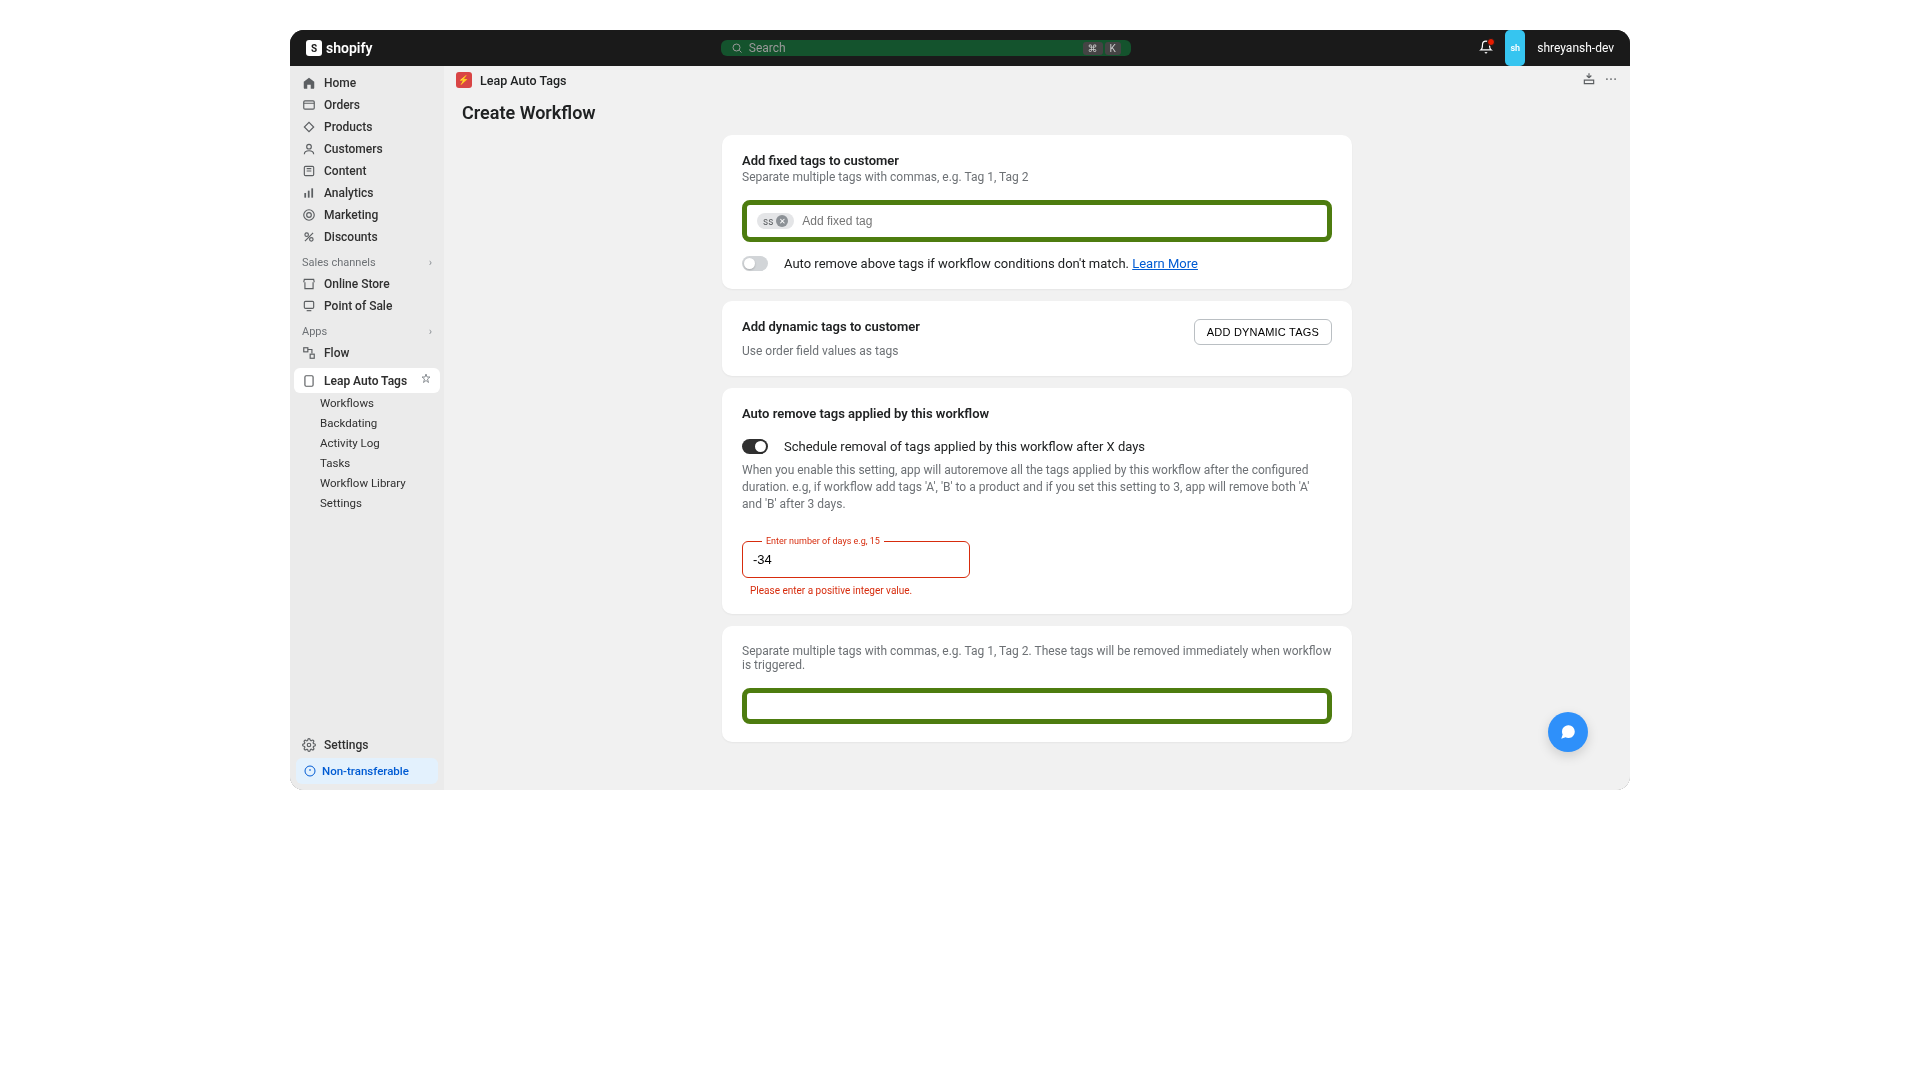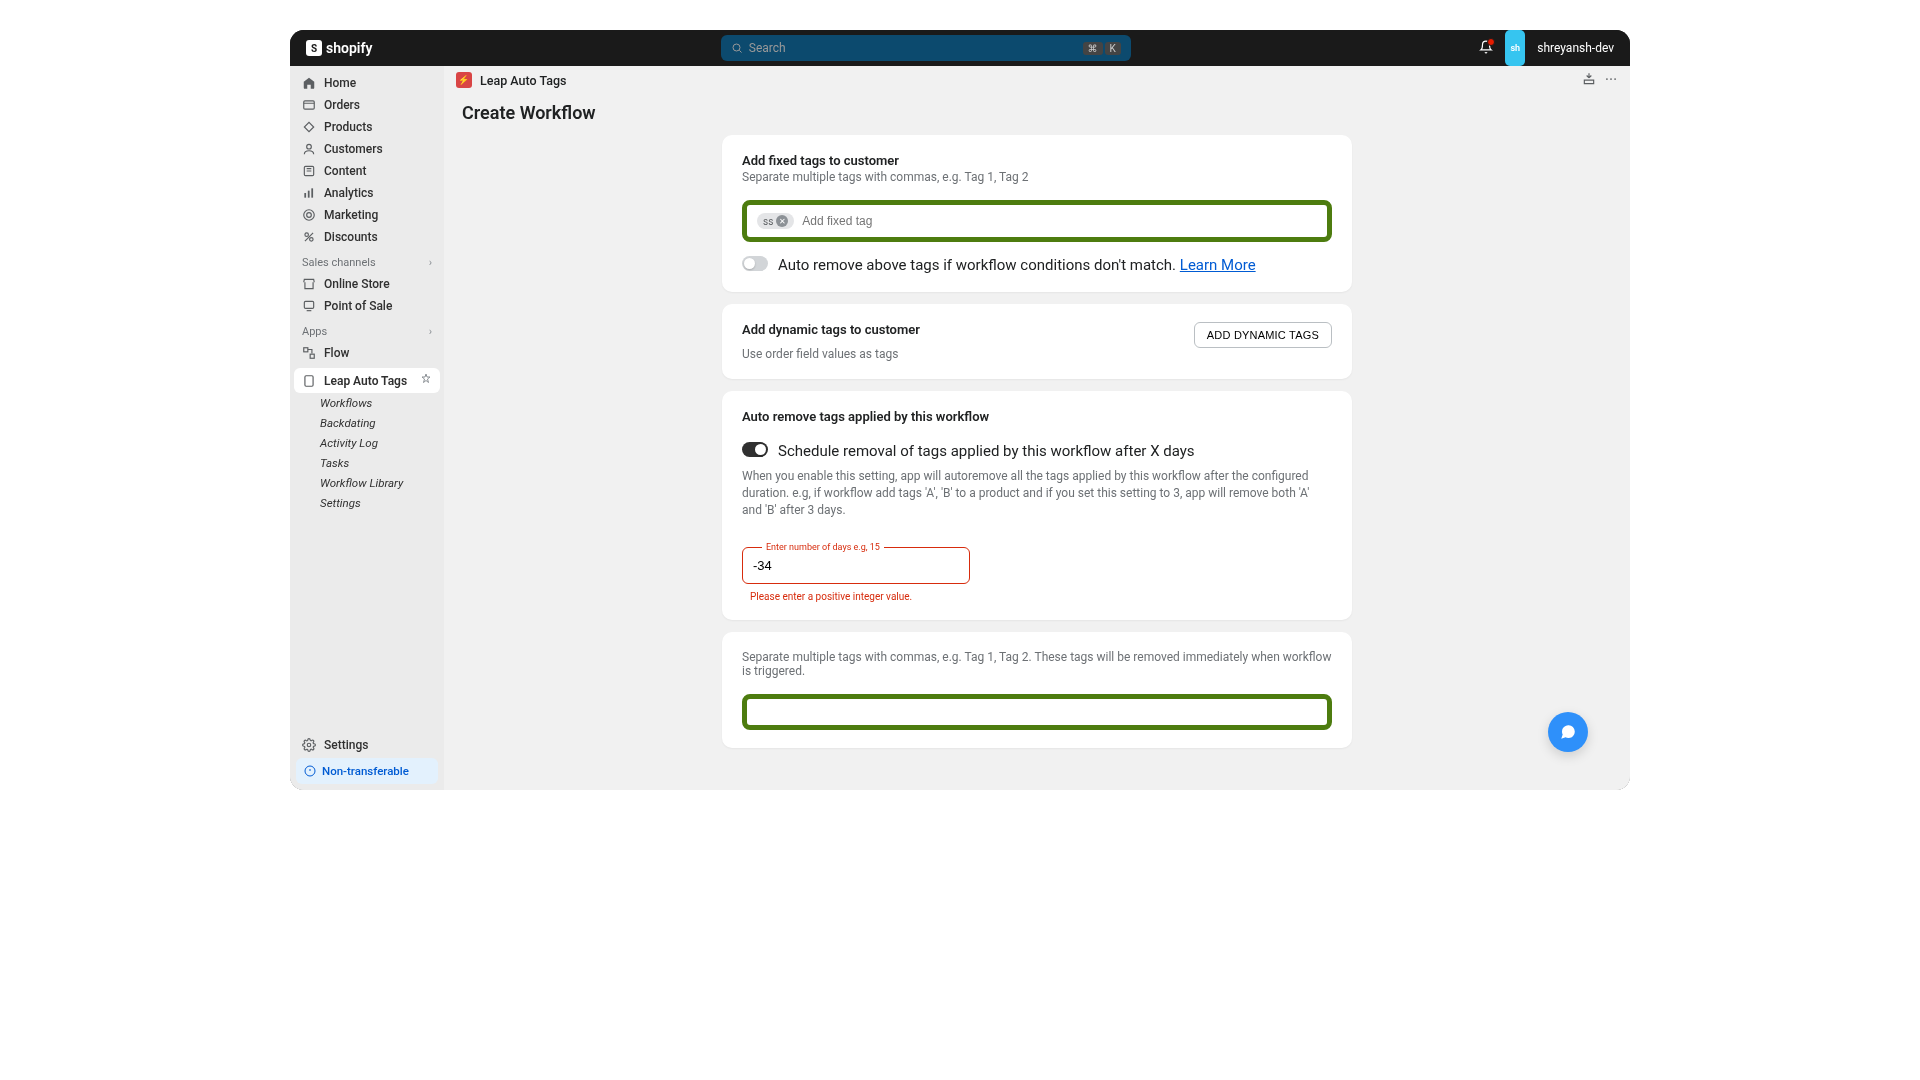--- a/index.html
+++ b/index.html
@@ -1,56 +1,56 @@
 <!DOCTYPE html>
 <html><head>
 <meta charset="utf-8">
 <style>
 * { box-sizing: border-box; margin: 0; padding: 0; }
 body { font-family: -apple-system, BlinkMacSystemFont, "Segoe UI", Roboto, sans-serif; background: #fff; font-size: 13px; color: #202223; }
 .browser-frame { width: 1340px; height: 760px; margin: 30px auto; background: #1a1a1a; border-radius: 14px; overflow: hidden; display: flex; flex-direction: column; position: relative; }
 .topbar { height: 36px; background: #1a1a1a; display: flex; align-items: center; padding: 0 16px; gap: 10px; }
 .logo { color: #fff; font-weight: 600; font-size: 14px; display: flex; align-items: center; gap: 4px; }
 .logo-icon { width: 16px; height: 16px; background: #fff; border-radius: 3px; display:inline-flex; align-items:center; justify-content:center; color:#1a1a1a; font-size:10px; font-weight:bold;}
-.searchbar { flex: 0 0 410px; margin-left: auto; margin-right: auto; height: 26px; background: #0c4a6e; border-radius: 6px; display: flex; align-items: center; padding: 0 10px; color: #999; font-size: 12px; gap: 6px; }
+.searchbar { flex: 0 0 410px; margin-left: auto; margin-right: auto; height: 16px; background: #14532d; border-radius: 6px; display: flex; align-items: center; padding: 0 10px; color: #999; font-size: 12px; gap: 6px; }
 .search-icon { width: 12px; height: 12px; }
 .search-hint { margin-left: auto; display:flex; gap:2px; }
 .kbd { background: #444; border-radius: 3px; padding: 1px 5px; font-size: 10px; color: #ccc; }
 .topbar-right { display: flex; align-items: center; gap: 12px; color:#fff; font-size:12px; }
 .bell { position: relative; }
 .bell-dot { position:absolute; top:-2px; right:-2px; width:8px; height:8px; background:#e51c00; border-radius:50%; border:1px solid #1a1a1a;}
 .avatar { width: 20px; height: 36px; background: #36c5f0; border-radius: 5px; display:inline-flex; align-items:center; justify-content:center; font-size:9px; color:#fff; font-weight:600;}
 .app-body { flex: 1; display: flex; background: #f1f1f1; overflow: hidden; }
 .sidebar { width: 154px; background: #ebebeb; display: flex; flex-direction: column; font-size: 12px; }
 .nav-item { display: flex; align-items: center; gap: 8px; padding: 4px 12px; color: #303030; cursor: pointer; font-weight:500;}
 .nav-icon { width: 14px; height: 14px; display:inline-flex; align-items:center; justify-content:center; color:#5c5f62;}
 .nav-icon svg { width:14px; height:14px; }
 .nav-section { font-size: 11px; color: #6d7175; padding: 8px 12px 4px; display:flex; justify-content:space-between; align-items:center;}
 .nav-item.active { background: #fff; border-radius: 6px; margin: 0 4px; padding: 5px 8px; font-weight:600;}
-.nav-sub { padding-left: 30px; font-size: 11.5px; color: #303030; padding-top:3px; padding-bottom:3px; cursor:pointer; font-weight:450;font-style:italic;}
+.nav-sub { padding-left: 30px; font-size: 11.5px; color: #303030; padding-top:3px; padding-bottom:3px; cursor:pointer; font-weight:450;}
 .sidebar-spacer { flex: 1; }
 .sidebar-footer { padding: 6px 12px; }
 .nontransfer { margin: 0 6px 6px; padding: 6px 8px; background: #e3f1fd; border-radius: 6px; display:flex; align-items:center; gap:6px; color:#005bd3; font-size:11.5px; font-weight:500;}
 .main { flex: 1; display: flex; flex-direction: column; overflow: hidden; background:#f1f1f1; }
 .app-header { height: 28px; display: flex; align-items: center; padding: 0 12px; gap: 8px; font-size: 12.5px; font-weight:500; }
 .app-header-icon { width: 16px; height: 16px; background: #d94545; border-radius: 3px; display:inline-flex; align-items:center; justify-content:center; color:#fff; font-size:9px; font-weight:bold;}
 .app-header-actions { margin-left:auto; display:flex; gap:8px; color:#5c5f62;}
 .app-header-actions svg{width:14px;height:14px;}
 .page-title { padding: 8px 18px 12px; font-size: 18px; font-weight: 600; }
 .content { flex: 1; overflow-y: auto; padding: 0 0 20px; }
 .card { width: 630px; margin: 0 auto 12px; background: #fff; border-radius: 10px; padding: 18px 20px; box-shadow: 0 1px 2px rgba(0,0,0,0.05); }
 .card h3 { font-size: 13px; font-weight: 600; margin-bottom: 2px; }
 .card-sub { font-size: 12px; color: #6d7175; }
 .card-row-head { display:flex; justify-content:space-between; align-items:flex-start;}
 .btn-outline { border: 1px solid #babfc3; background: #fff; padding: 6px 12px; border-radius: 6px; font-size: 11px; font-weight: 500; cursor: pointer; letter-spacing:0.2px;}
 .input-pill-wrap { border: 5px solid #4d7c0f; border-radius: 8px; padding: 8px 10px; margin-top: 16px; display:flex; align-items:center; gap:8px; }
 .pill { background: #e4e5e7; border-radius: 10px; padding: 2px 6px; font-size: 10px; color:#5c5f62; display:inline-flex; align-items:center; gap:3px;}
 .pill-x{ width:12px;height:12px; background:#8c9196; border-radius:50%; display:inline-flex; align-items:center; justify-content:center; color:#fff; font-size:8px;}
 .tag-input { border: none; outline: none; flex: 1; font-size: 12px; color:#6d7175;}
-.toggle-row { display: flex; gap: 10px; margin-top: 14px; font-size: 15px; }
+.toggle-row { display: flex; gap: 16px; margin-top: 14px; font-size: 13px; }
 .toggle { width: 26px; height: 15px; background: #d2d5d8; border-radius: 8px; position: relative; cursor: pointer; flex-shrink:0;}
 .toggle::after { content:""; width: 11px; height: 11px; background: #fff; border-radius: 50%; position: absolute; top: 2px; left: 2px; box-shadow:0 1px 2px rgba(0,0,0,0.2);}
 .toggle.on { background: #303030; }
 .toggle.on::after { left: auto; right: 2px; }
 .learn-link { color: #005bd3; text-decoration: underline; cursor: pointer; }
 .desc { font-size: 12px; color: #6d7175; margin-top: 8px; line-height: 1.4; }
 .field-err-wrap { margin-top: 14px; width: 228px; }
 .field-label-err { position: relative; top: 6px; left: 20px; background: #fff; padding: 0 4px; font-size: 9px; color: #d72c0d; display:inline-block;}
 .field-err { width: 100%; border: 1.5px solid #d72c0d; border-radius: 6px; padding: 10px 10px; font-size: 13px; outline: none; }
 .err-msg { font-size: 10px; color: #d72c0d; margin-top: 7px; padding-left:8px;}

